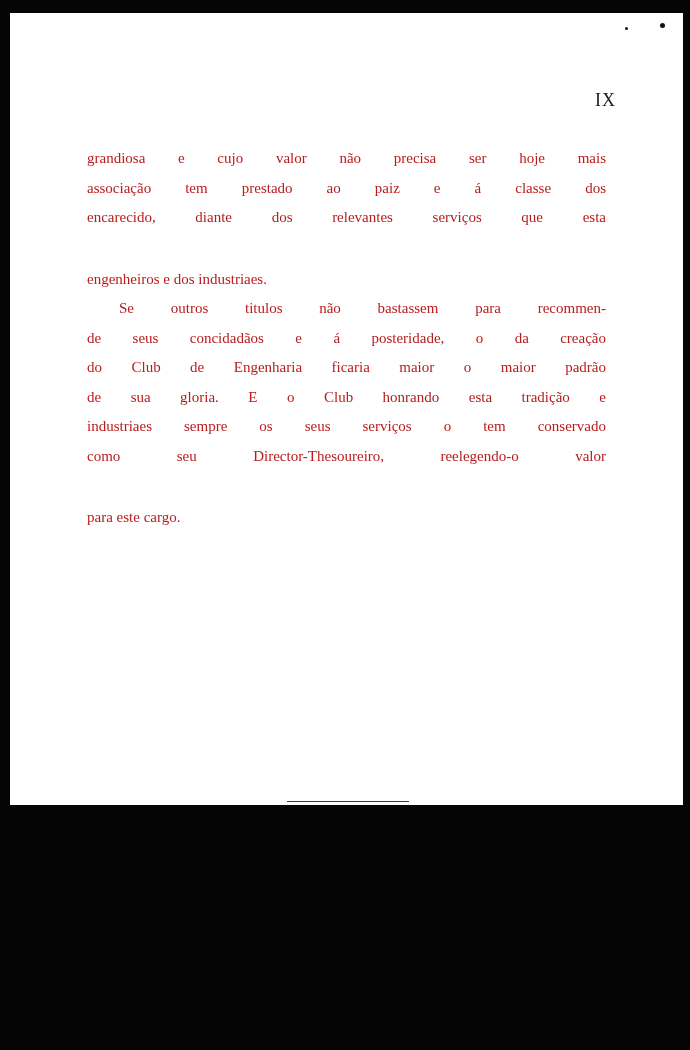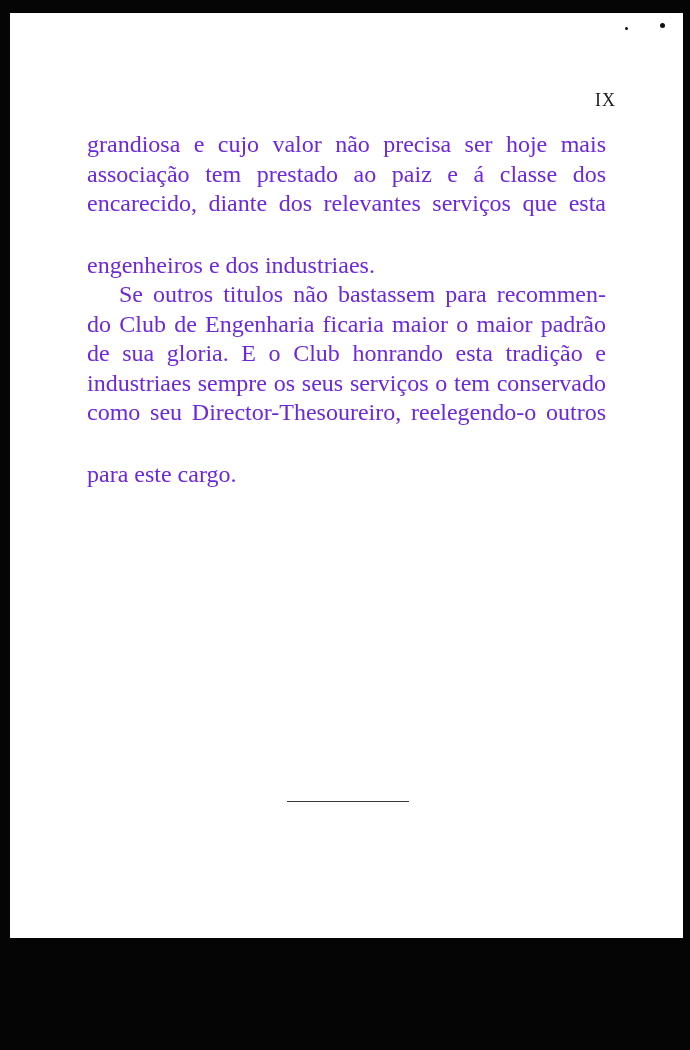--- a/index.html
+++ b/index.html
@@ -5,41 +5,41 @@
     html, body { margin: 0; padding: 0; }
     body {
       width: 690px; height: 1050px;
       background: #050505;
       position: relative;
       overflow: hidden;
     }
     .page {
       position: absolute;
       left: 10px; top: 13px;
-      width: 673px; height: 925px;
+      width: 673px; height: 792px;
       background: #ffffff;
     }
     .page-number {
       position: absolute;
       left: 560px; top: 77px;
       width: 46px;
       text-align: right;
       font-family: "Liberation Serif", "DejaVu Serif", serif;
       font-size: 18px;
       color: #1a1a1a;
       letter-spacing: 1px;
     }
     .body-text {
       position: absolute;
-      left: 77px; top: 117px;
+      left: 77px; top: 131px;
       width: 519px;
       font-family: "Liberation Serif", "DejaVu Serif", serif;
-      font-size: 24px;
+      font-size: 15px;
       line-height: 29.5px;
-      color: #6d28d9;
+      color: #b91c1c;
     }
     .line {
       display: block;
       white-space: nowrap;
       text-align: justify;
       text-align-last: justify;
       height: 29.5px;
     }
     .line.last { text-align-last: left; margin-top: 32px; }
     .line.indent { padding-left: 32px; }
@@ -63,21 +63,22 @@
   <span class="speck" style="left:650px;top:10px;width:5px;height:5px;"></span>
 
   <div class="page-number">IX</div>
 
   <div class="body-text">
     <span class="line">grandiosa e cujo valor não precisa ser hoje mais</span>
     <span class="line">associação tem prestado ao paiz e á classe dos</span>
     <span class="line">encarecido, diante dos relevantes serviços que esta</span>
     <span class="line last">engenheiros e dos industriaes.</span>
     <span class="line indent">Se outros titulos não bastassem para recommen-</span>
+    <span class="line">de seus concidadãos e á posteridade, o da creação</span>
     <span class="line">do Club de Engenharia ficaria maior o maior padrão</span>
     <span class="line">de sua gloria. E o Club honrando esta tradição e</span>
     <span class="line">industriaes sempre os seus serviços o tem conservado</span>
-    <span class="line">como seu Director-Thesoureiro, reelegendo-o outros</span>
+    <span class="line">como seu Director-Thesoureiro, reelegendo-o valor</span>
     <span class="line last">para este cargo.</span>
   </div>
 
   <div class="rule"></div>
 </div>
 
 </body></html>

